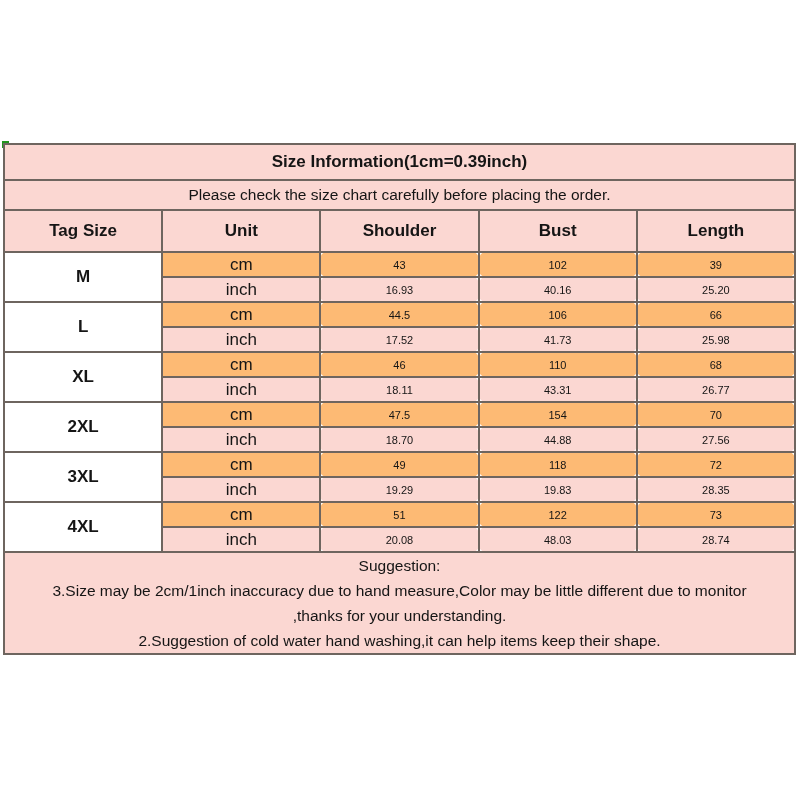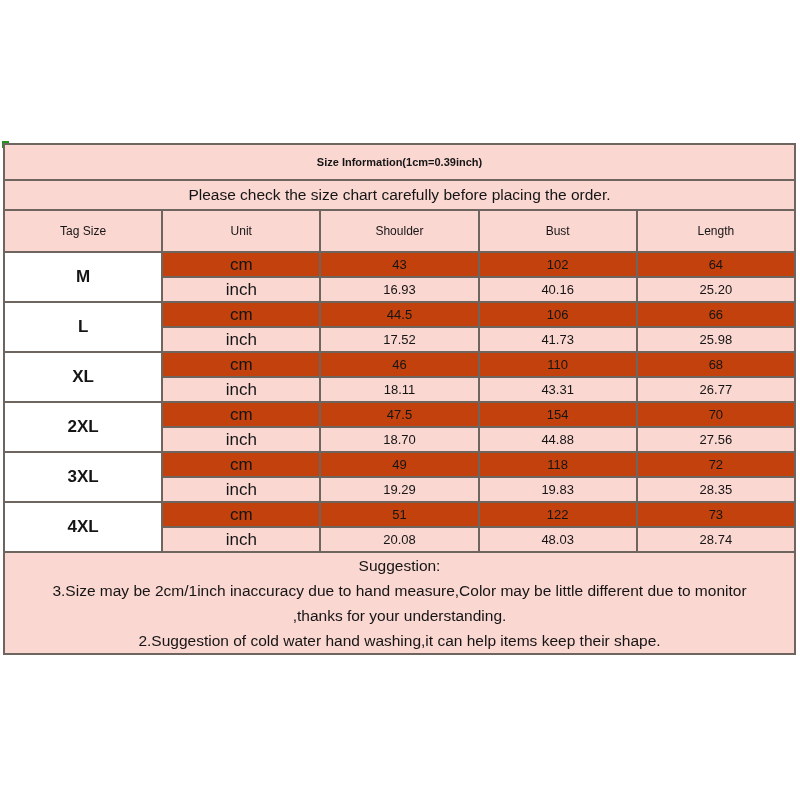--- a/index.html
+++ b/index.html
@@ -9,28 +9,28 @@
   }
   .size-table{
     position:absolute;left:3px;top:143px;width:793px;
     border-collapse:collapse;table-layout:fixed;
   }
   .size-table th,.size-table td{
     border:2px solid #6e655f;text-align:center;vertical-align:middle;
     padding:0;overflow:hidden;white-space:nowrap;
   }
   .pink{background:#fbd7d2;}
-  .white{background:#c2410c;}
-  .title-cell{height:34px;font-size:11px;font-weight:bold;}
+  .white{background:#fdba74;}
+  .title-cell{height:34px;font-size:17px;font-weight:bold;}
   .subtitle-cell{height:28px;font-size:15.5px;margin-left:28px;}
-  .header-cell{height:40px;font-size:12px;font-weight:normal;}
+  .header-cell{height:40px;font-size:17px;font-weight:bold;}
   tr.data-row{height:25px;}
   .tag-cell{font-size:17px;font-weight:bold;background:#ffffff;}
   .unit-cell{font-size:17px;}
-  .value-cell{font-size:13px;}
+  .value-cell{font-size:11px;border-radius:7px;}
   .attention-cell{
     text-align:left;vertical-align:top;padding:7px 6px 8px 6px;
     font-size:15.5px;line-height:25px;height:85px;white-space:normal;
   }
   .green-mark{position:absolute;left:2px;top:141px;width:7px;height:7px;background:#22941e;}
 </style>
 </head>
 <body>
 
 <div class="green-mark"></div>
@@ -57,21 +57,21 @@
       <th class="pink header-cell">Bust</th>
       <th class="pink header-cell">Length</th>
     </tr>
   </thead>
   <tbody>
       <tr class="data-row">
         <td class="tag-cell" rowspan="2">M</td>
         <td class="unit-cell white">cm</td>
         <td class="value-cell white">43</td>
         <td class="value-cell white">102</td>
-        <td class="value-cell white">64</td>
+        <td class="value-cell white">39</td>
       </tr>
       <tr class="data-row">
         <td class="unit-cell pink">inch</td>
         <td class="value-cell pink">16.93</td>
         <td class="value-cell pink">40.16</td>
         <td class="value-cell pink">25.20</td>
       </tr>
       <tr class="data-row">
         <td class="tag-cell" rowspan="2">L</td>
         <td class="unit-cell white">cm</td>

